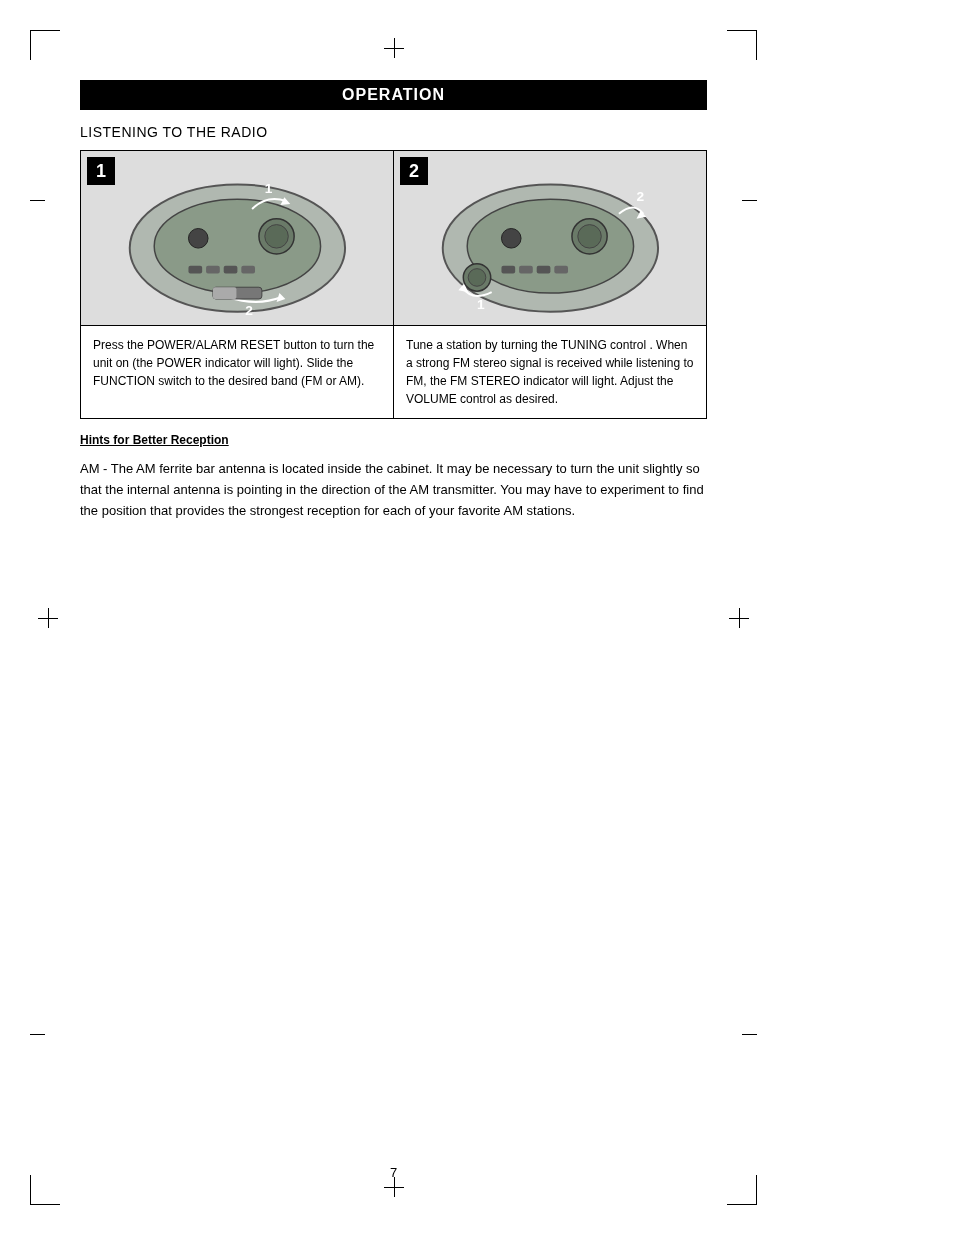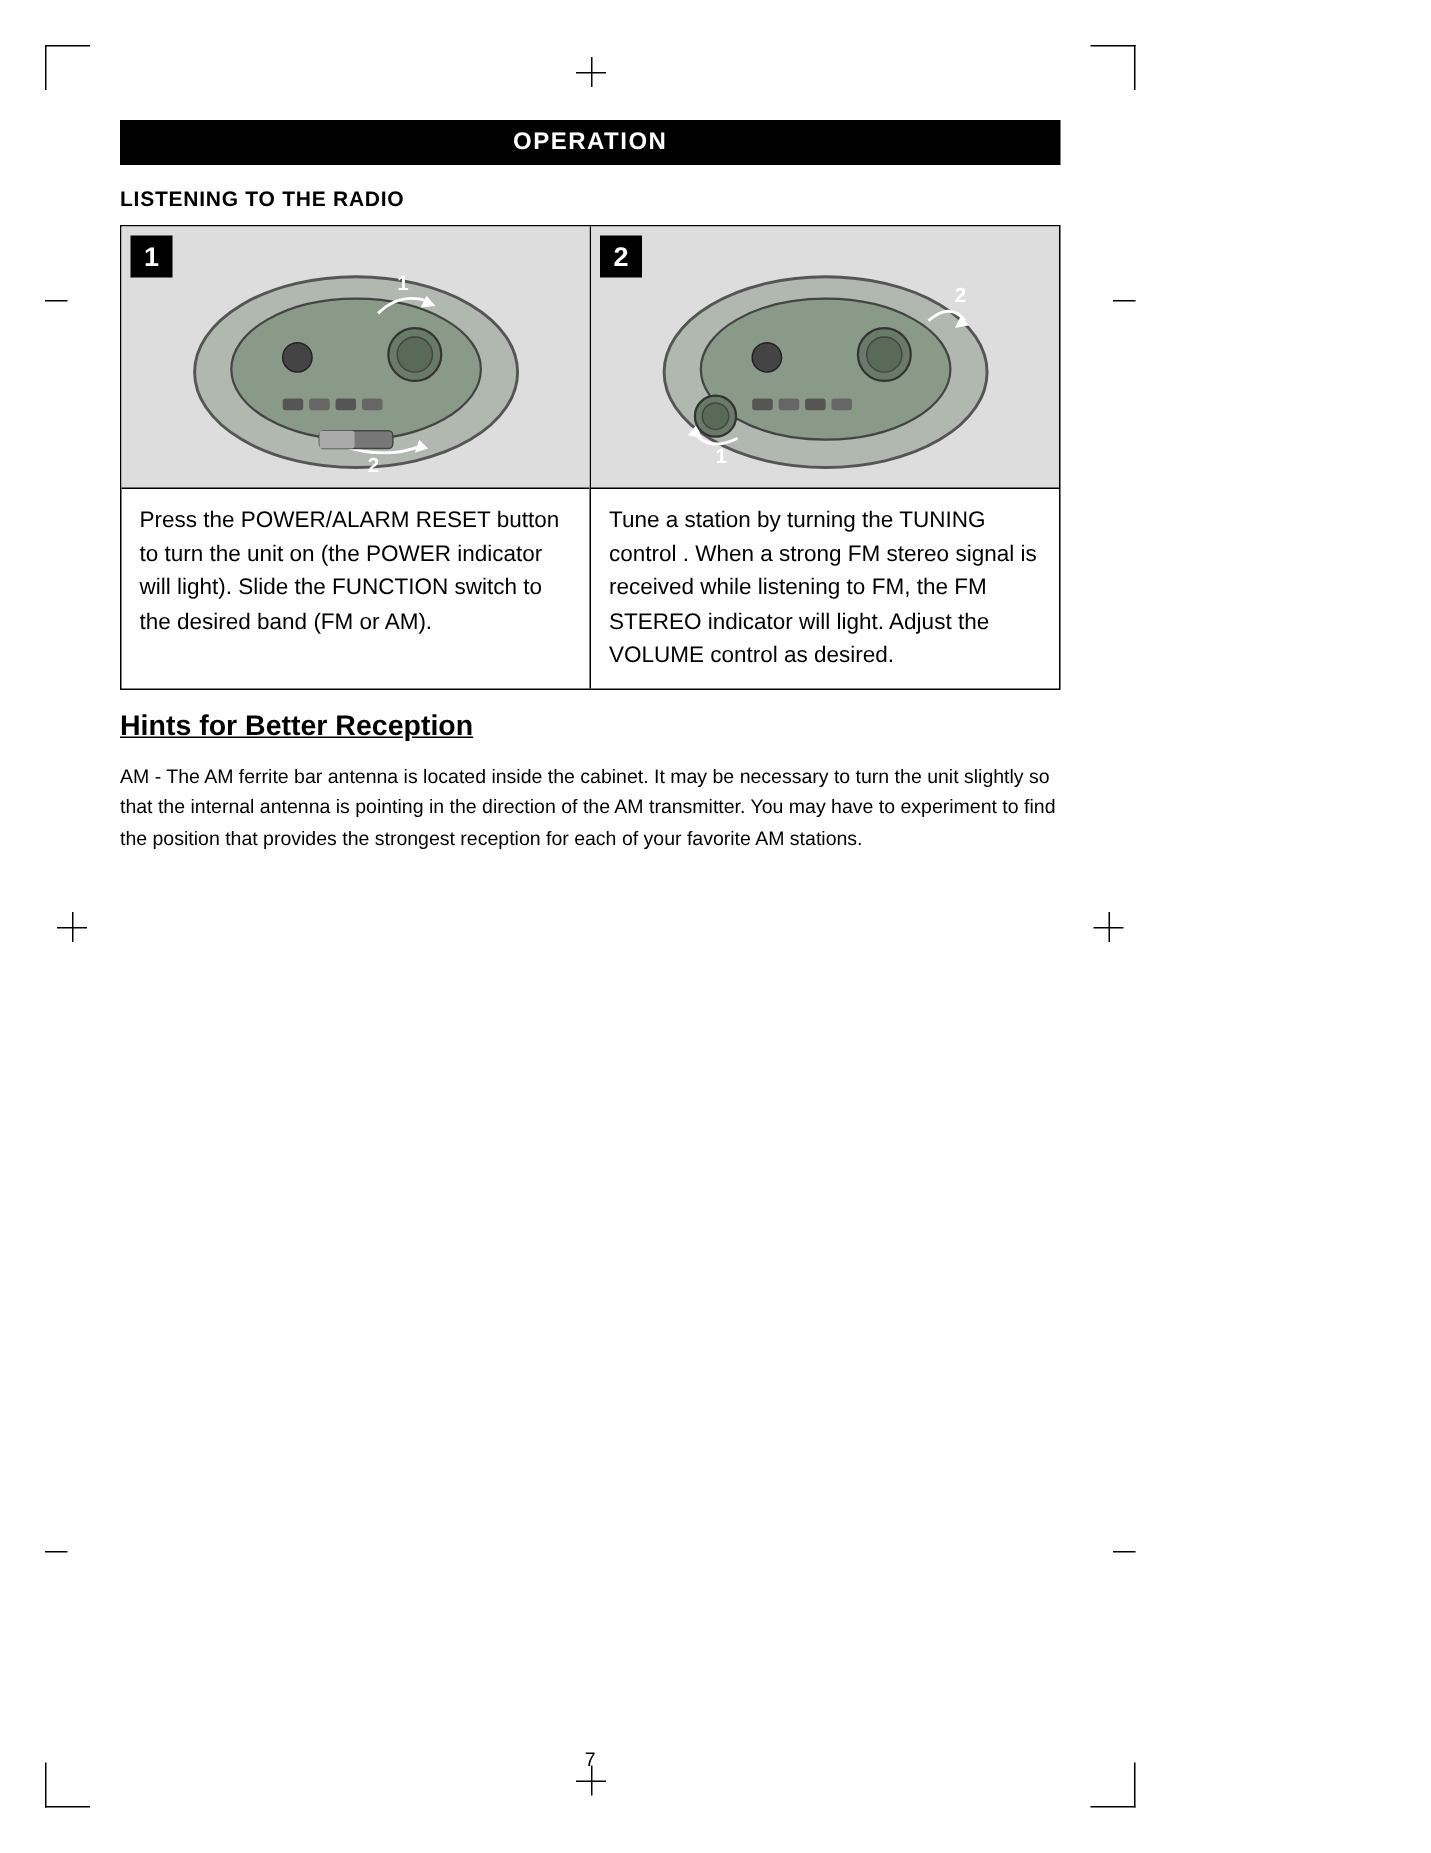--- a/index.html
+++ b/index.html
@@ -80,21 +80,21 @@
       padding: 6px 0;
       font-size: 16px;
       font-weight: bold;
       letter-spacing: 1px;
       margin-bottom: 14px;
     }
 
     
     .section-title {
       font-size: 14px;
-      font-weight: bold;
+      font-weight: normal;
       margin-bottom: 10px;
       letter-spacing: 0.5px;
     }
 
     
     .instruction-grid {
       display: flex;
       border: 1px solid #000;
       margin-bottom: 14px;
     }
@@ -136,27 +136,27 @@
     }
 
     
     .radio-svg {
       width: 90%;
       height: 90%;
     }
 
     .instruction-text {
       padding: 10px 12px;
-      font-size: 15px;
+      font-size: 12px;
       line-height: 1.5;
     }
 
     
     .hints-title {
-      font-size: 19px;
+      font-size: 12px;
       font-weight: bold;
       text-decoration: underline;
       margin-bottom: 12px;
     }
 
     .hint-paragraph {
       font-size: 13px;
       line-height: 1.6;
       margin-bottom: 14px;
     }

